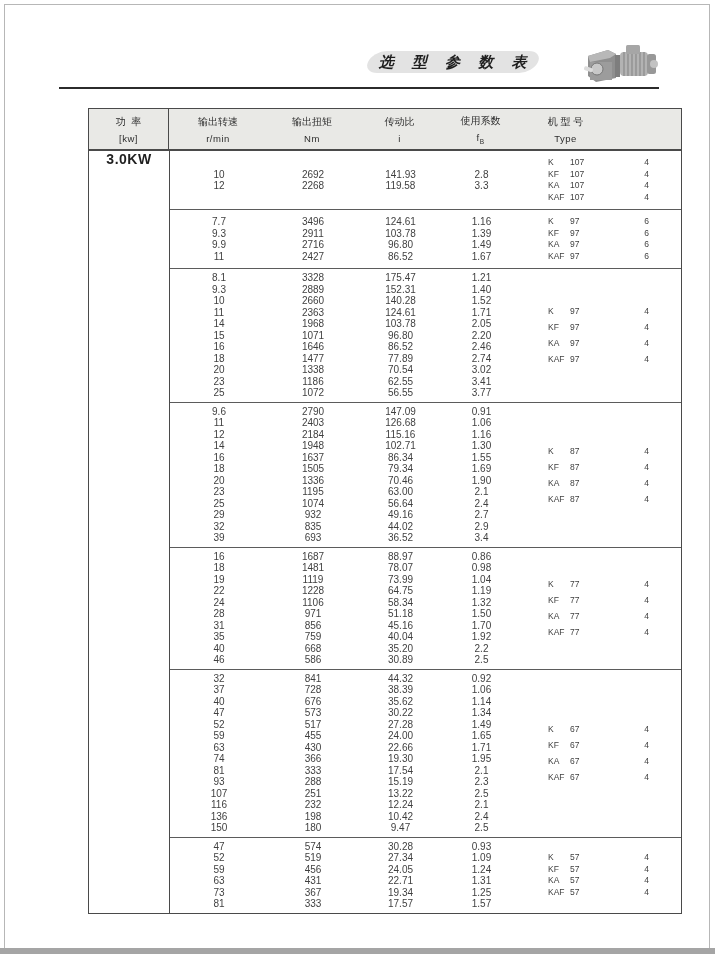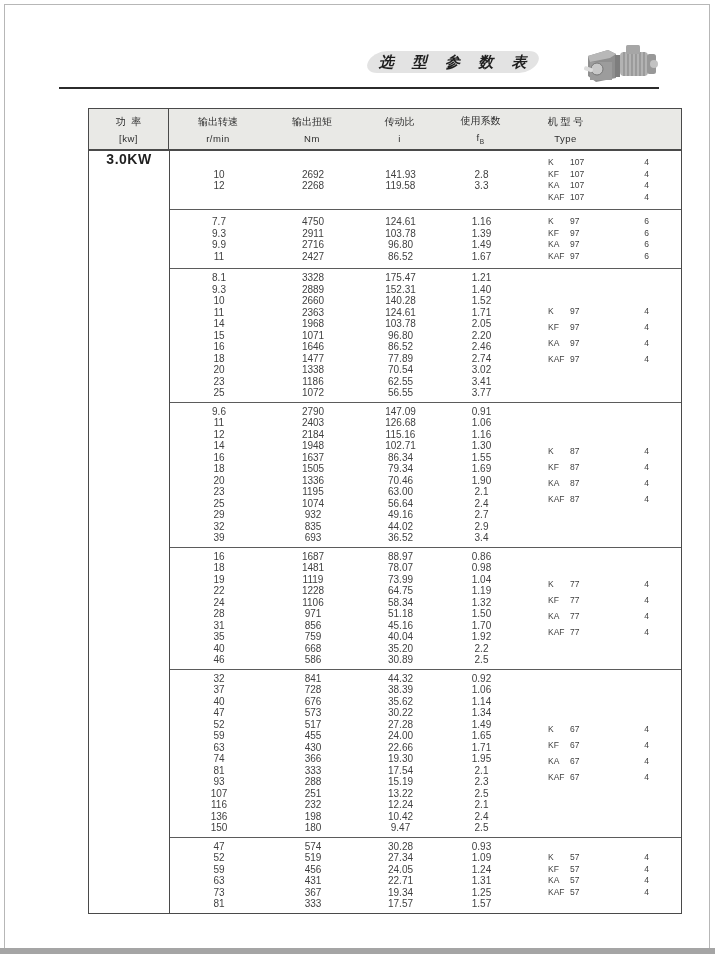--- a/index.html
+++ b/index.html
@@ -172,21 +172,21 @@
                   <span class="type-num">107</span>
                 </span>
                 <span class="p-cell">4</span>
               </div>
             </div>
           </div>
           <div class="group">
             <div class="data-rows">
               <div class="drow">
                 <span class="c c-speed">7.7</span>
-                <span class="c c-torque">4750</span>
+                <span class="c c-torque">3496</span>
                 <span class="c c-ratio">124.61</span>
                 <span class="c c-factor">1.16</span>
               </div>
               <div class="drow">
                 <span class="c c-speed">9.3</span>
                 <span class="c c-torque">2911</span>
                 <span class="c c-ratio">103.78</span>
                 <span class="c c-factor">1.39</span>
               </div>
               <div class="drow">

